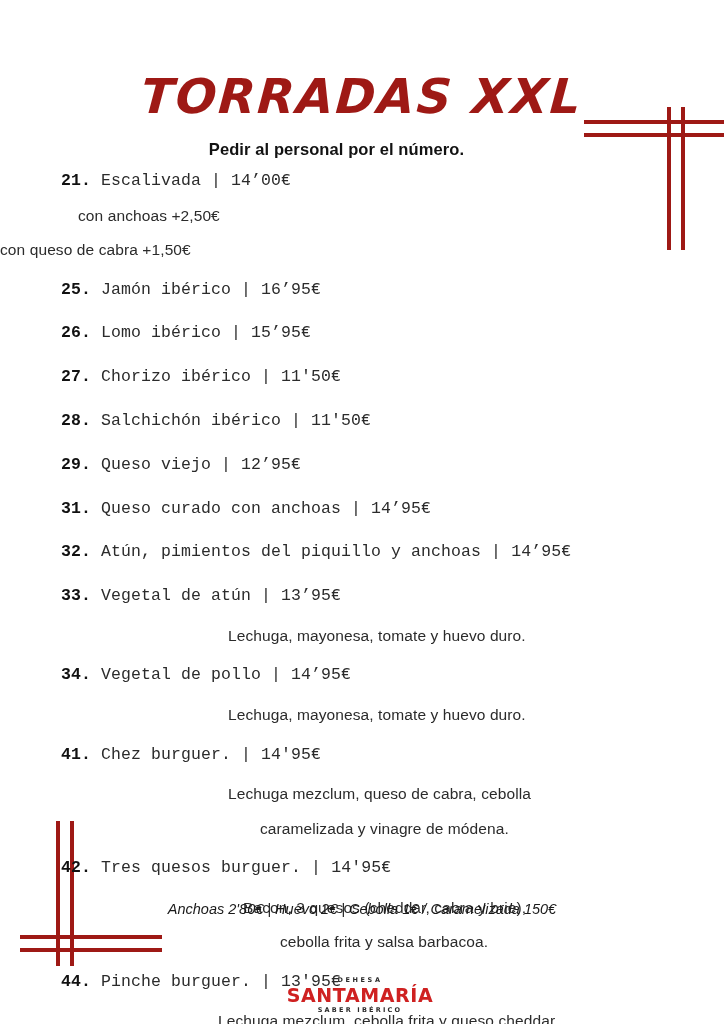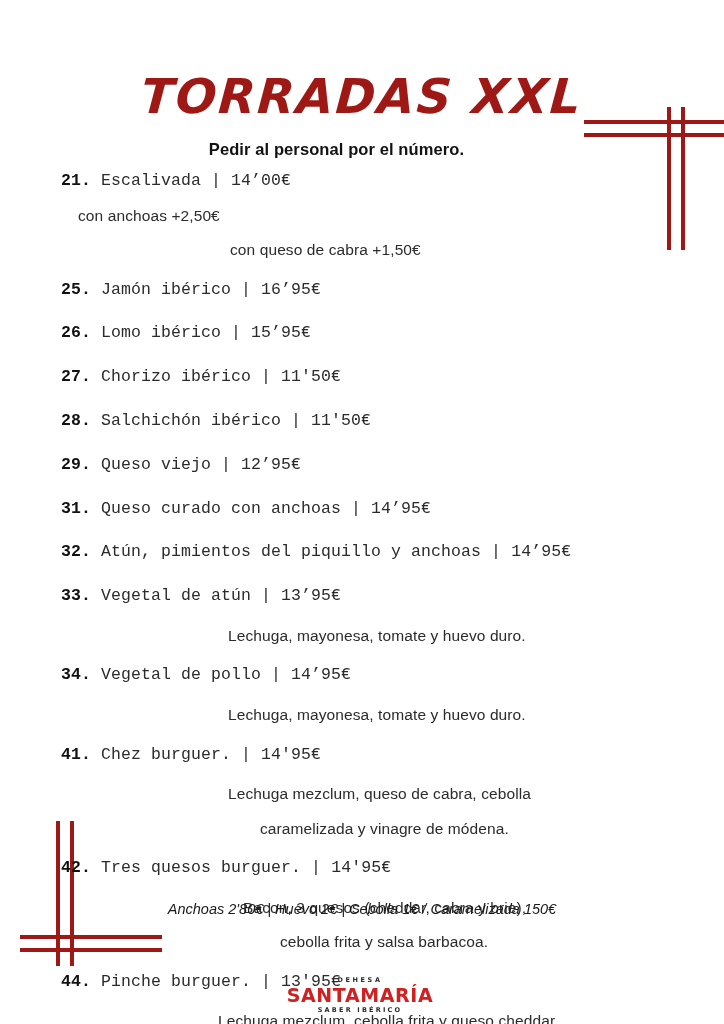--- a/index.html
+++ b/index.html
@@ -166,21 +166,21 @@
 <h1 class="title">TORRADAS XXL</h1>
 
 <div class="subtitle">Pedir al personal por el número.</div>
 
 <div class="menu" id="menu-list">
     <div class="row">
       <div class="item"><span class="num">21.</span> <span class="nm">Escalivada</span> <span class="sep">|</span> <span class="price">14’00€</span></div>
       <div class="gap-sm"></div>
       <div class="sub" style="padding-left: 78px;">con anchoas +2,50€</div>
       <div class="gap-sm"></div>
-      <div class="sub" style="padding-left: 230px;">con queso de cabra +1,50€</div>
+      <div class="sub" style="">con queso de cabra +1,50€</div>
     </div>
     <div class="gap-md"></div>
     <div class="row">
       <div class="item"><span class="num">25.</span> <span class="nm">Jamón ibérico</span> <span class="sep">|</span> <span class="price">16’95€</span></div>
     </div>
     <div class="gap-lg"></div>
     <div class="row">
       <div class="item"><span class="num">26.</span> <span class="nm">Lomo ibérico </span> <span class="sep">|</span> <span class="price">15’95€</span></div>
     </div>
     <div class="gap-lg"></div>

